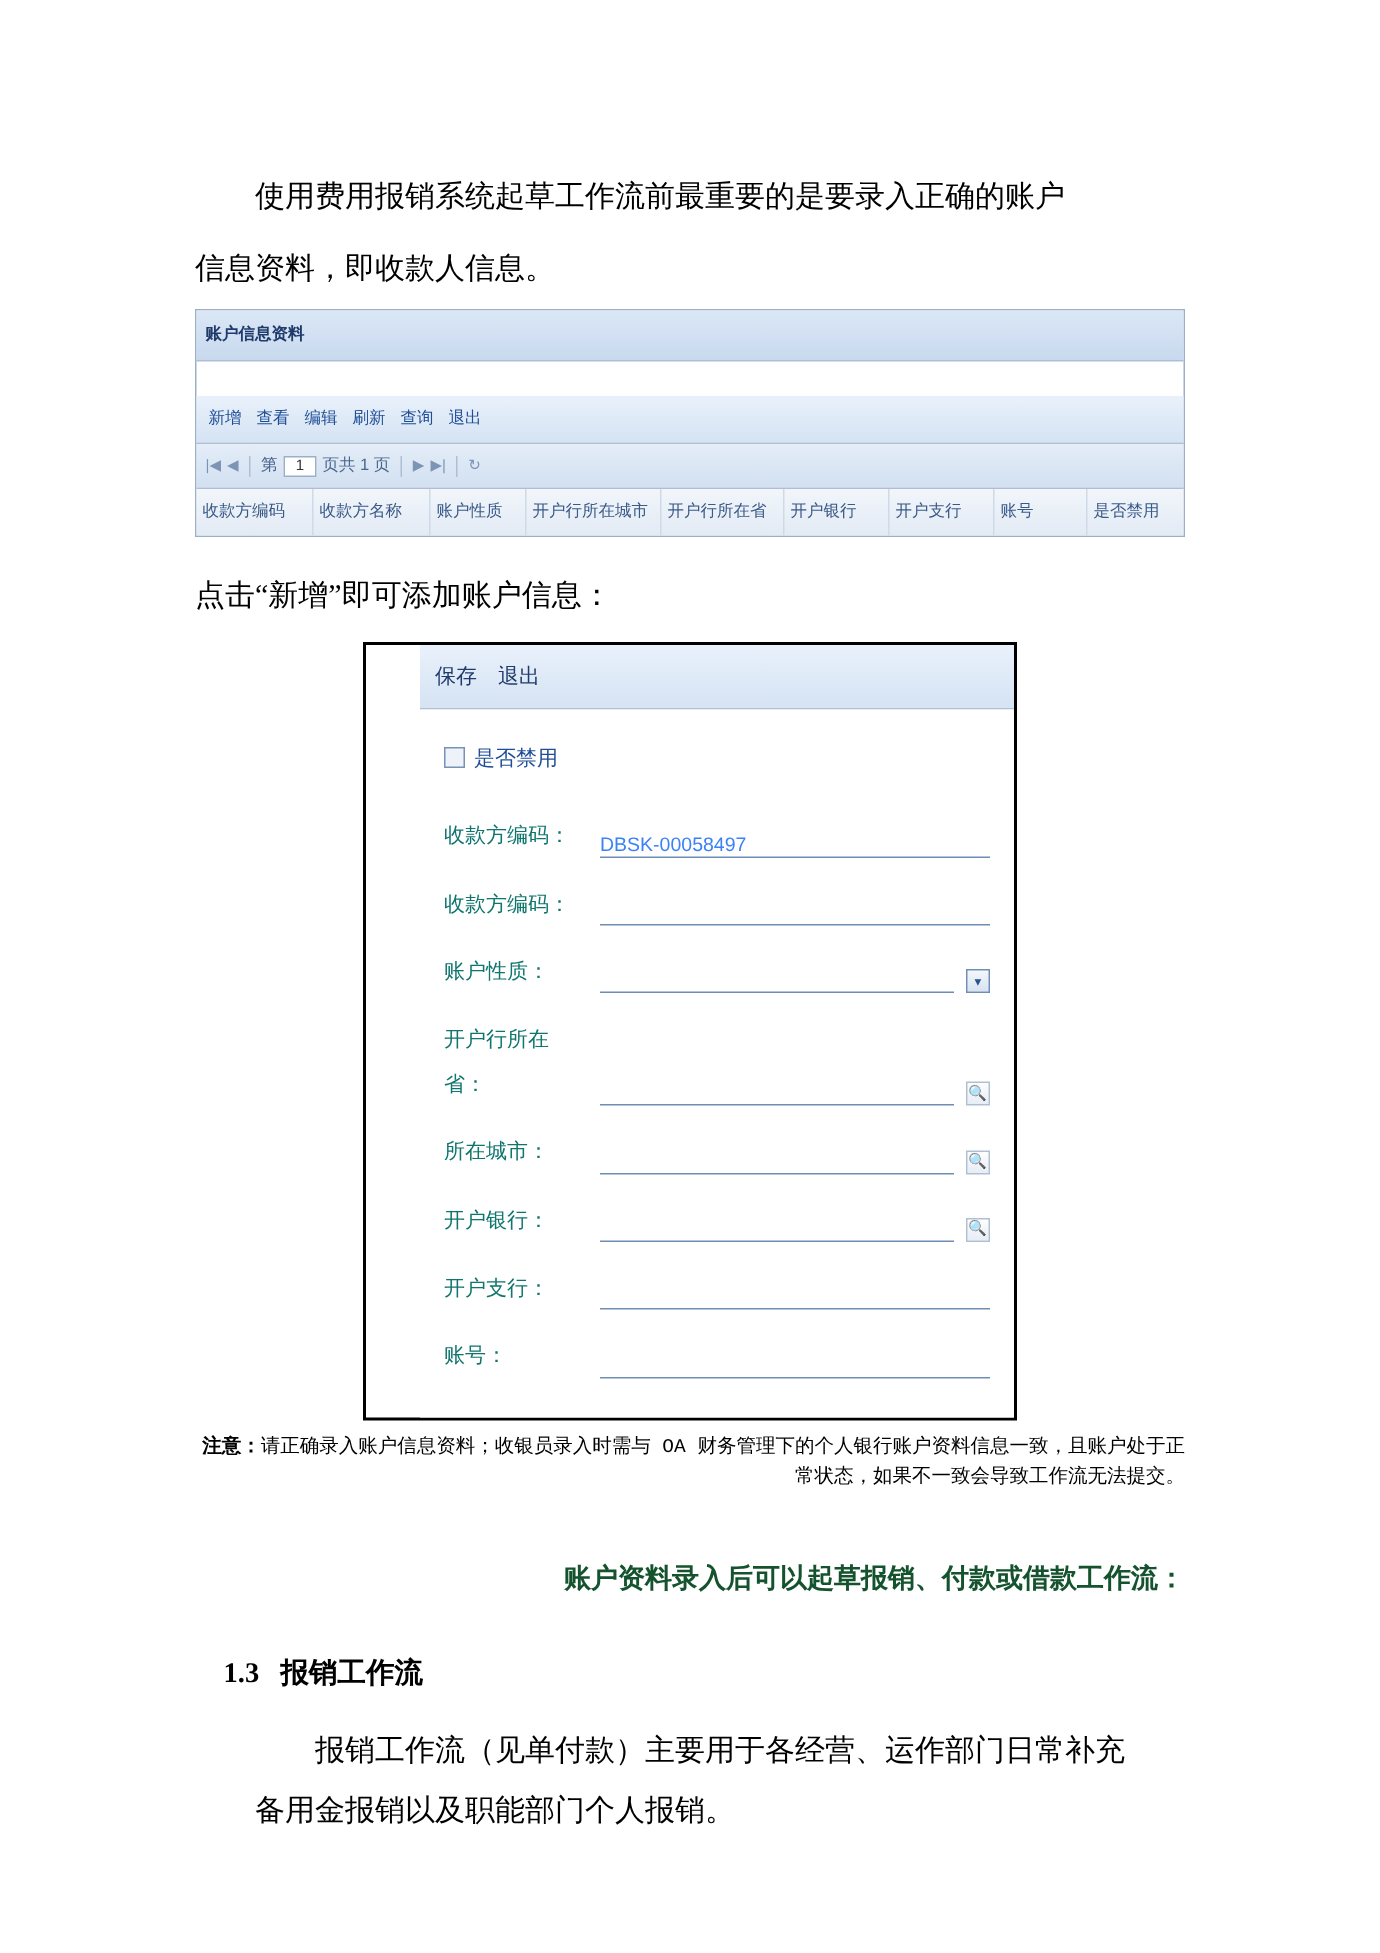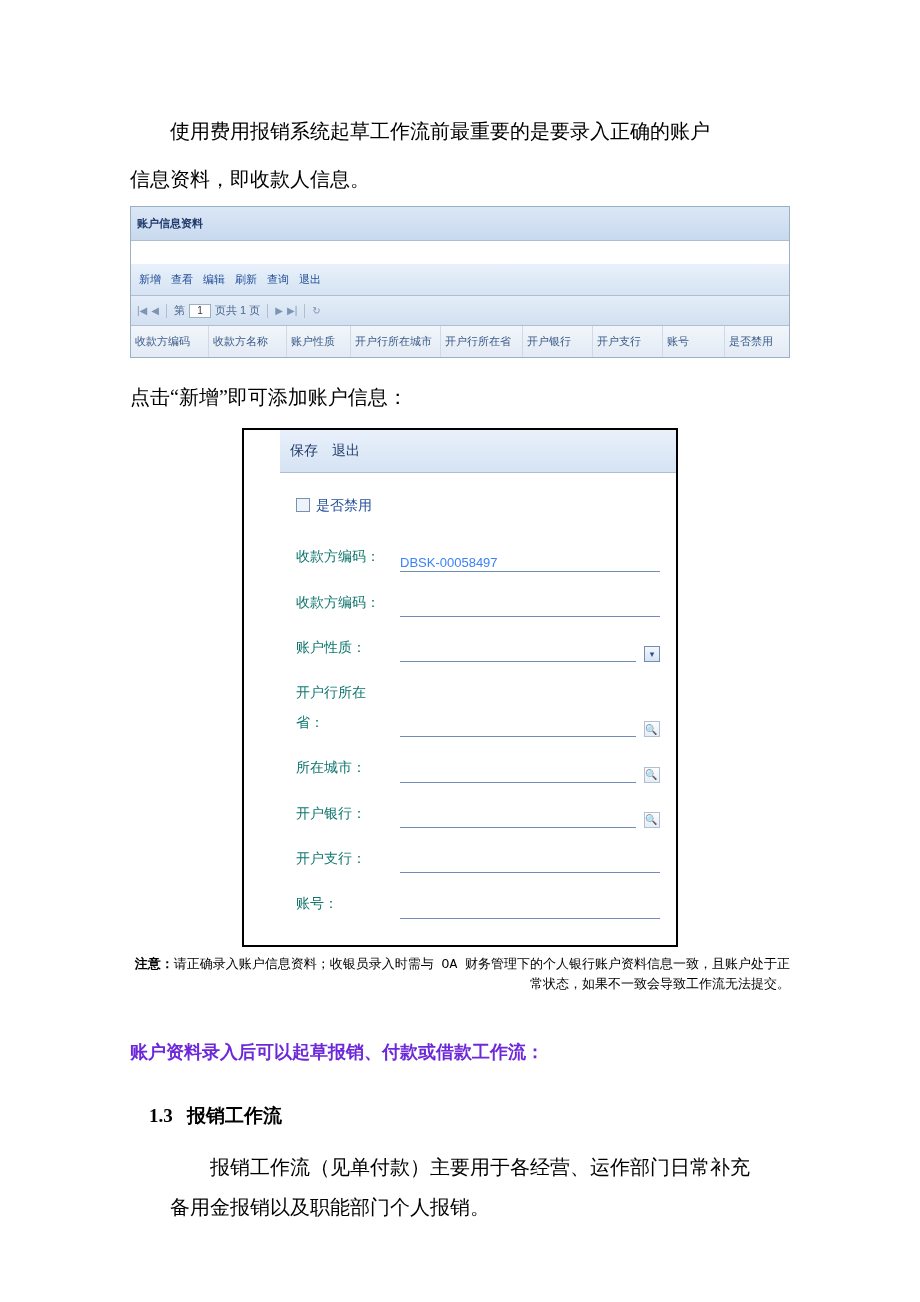--- a/index.html
+++ b/index.html
@@ -98,22 +98,22 @@
     font-size:10px;
   }
 
   .note {
     font-size: 13px; font-family: Liberation Mono, monospace;
     margin: 8px 0 0 0; line-height: 1.6; text-align: right;
   }
   .note b { font-weight: bold; }
 
   .sect-blue {
-    color: #6d28d9; font-size: 18px; font-family: SimSun, serif;
-    margin: 38px 0 24px 0; font-weight: bold;
+    color: #14532d; font-size: 18px; font-family: SimSun, serif;
+    margin: 38px 0 24px 0; font-weight: bold; text-align: right;
   }
   .heading13 {
     font-size: 19px; font-weight: bold; font-family: SimSun, serif;
     margin: 10px 0 10px 0;
   }
   .body13 { font-family: SimSun, serif; font-size: 20px; line-height: 2.1; margin-left: 2em; text-indent: 2em; }
   .body13b { font-family: Liberation Mono, monospace; font-size: 20px; line-height: 2.1; margin-left: 2em; }
 </style>
 </head>
 <body>

